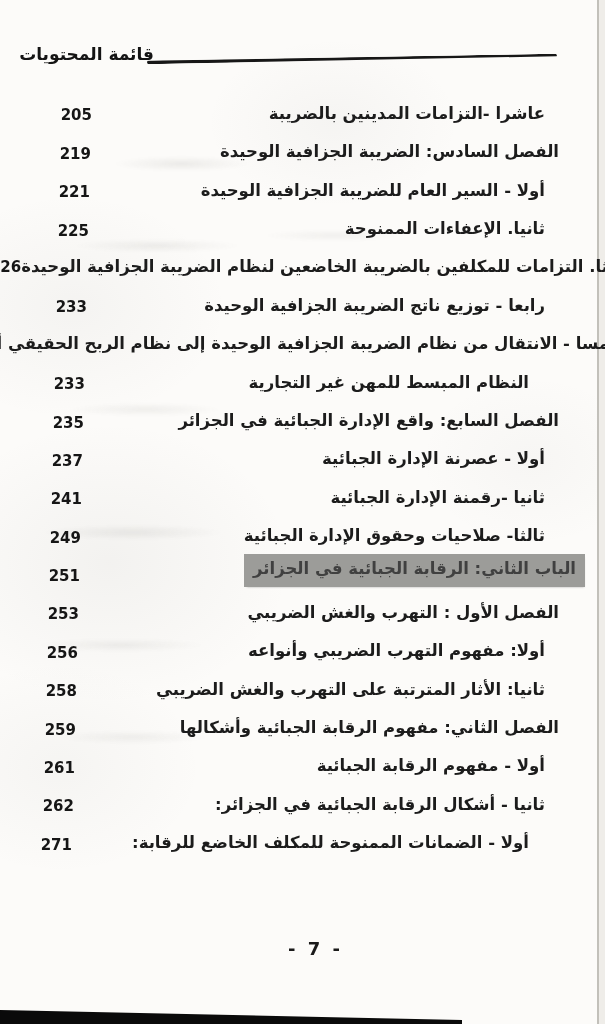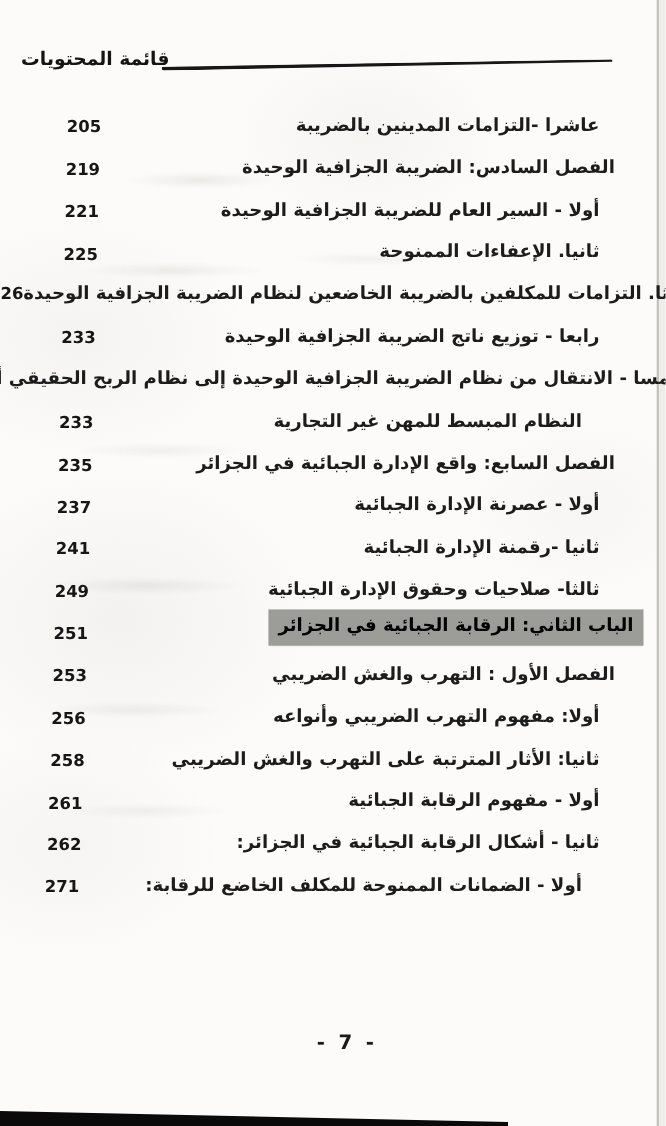--- a/index.html
+++ b/index.html
@@ -76,21 +76,21 @@
   
   .row.sub     .label{padding-right:38px;}
   .row.chapter .label{padding-right:24px;}
   .row.cont    .label{padding-right:54px;}
   .row.wide    .label{padding-right:0px;}
   .row.part    .label{padding-right:0px;}
   .row.highlight .label{
     background:#9c9c99;
     box-shadow:0 0 0 2px #9c9c99, 1px 2px 2px rgba(80,80,78,.45);
     padding:3px 7px 5px 7px;
-    color:#000000;
+    color:#404040;
   }
   .footer{
     position:absolute;top:938px;left:48px;width:535px;
     text-align:center;
   }
   .footer-num{
     font-size:18px;font-weight:bold;color:#1a1a1a;letter-spacing:3px;
     direction:ltr;
   }
   .bottom-wedge{
@@ -168,20 +168,24 @@
       <span class="label">الفصل الأول : التهرب والغش الضريبي</span>
     </div>
       <div class="row sub">
       <span class="num" style="transform: translateX(-14px); margin-top: 12px;">256</span>
       <span class="label">أولا: مفهوم التهرب الضريبي وأنواعه</span>
     </div>
       <div class="row sub">
       <span class="num" style="transform: translateX(-15px);">258</span>
       <span class="label">ثانيا: الأثار المترتبة على التهرب والغش الضريبي</span>
     </div>
+      <div class="row chapter">
+      <span class="num" style="transform: translateX(-16px);">259</span>
+      <span class="label">الفصل الثاني: مفهوم الرقابة الجبائية وأشكالها</span>
+    </div>
       <div class="row sub">
       <span class="num" style="transform: translateX(-17px);">261</span>
       <span class="label">أولا - مفهوم الرقابة الجبائية</span>
     </div>
       <div class="row sub">
       <span class="num" style="transform: translateX(-18px);">262</span>
       <span class="label">ثانيا - أشكال الرقابة الجبائية في الجزائر:</span>
     </div>
       <div class="row cont">
       <span class="num" style="transform: translateX(-20px);">271</span>

